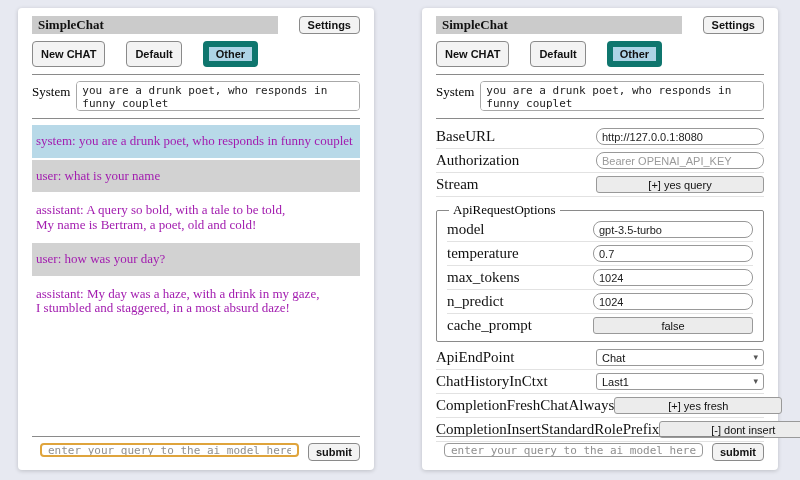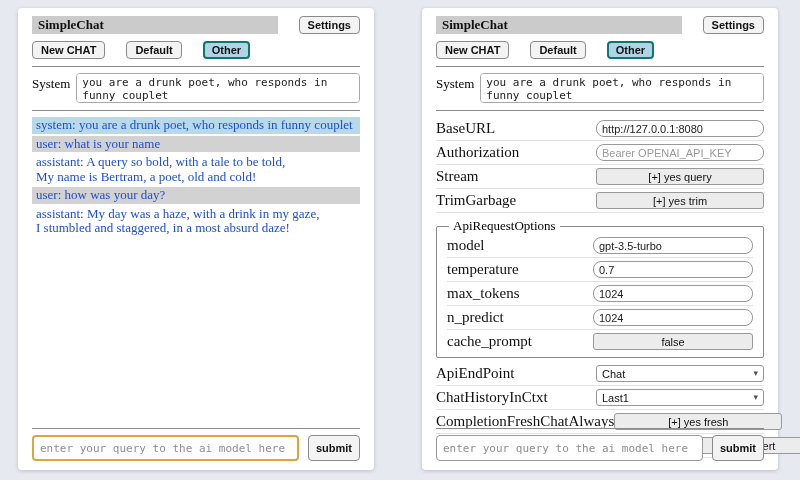--- a/index.html
+++ b/index.html
@@ -24,37 +24,37 @@
   .title-bar {
     flex: 1; background: #cbcbcb; color: #111;
     font-weight: bold; font-size: 13px; padding: 2px 6px; line-height: 14px;
   }
   .btn {
     font-family: "Liberation Sans", sans-serif; font-size: 11px; color: #111;
     background: #f3f3f3; border: 1px solid #8a8a8a; border-radius: 4px;
     padding: 2px 8px; cursor: pointer; white-space: nowrap; font-weight: bold;
   }
   .toolbar { display: flex; gap: 21px; margin-top: 7px; }
-  .tbtn.active { background: #aed4e6; border: 2px solid #0f766e; padding: 1px 7px; }
+  .tbtn.active { background: #aed4e6; border: 6px solid #0f766e; padding: 1px 7px; }
 
   .rule { border: none; border-top: 1px solid #8a8a8a; margin: 7px 0 6px; }
 
   .system-row { display: flex; gap: 6px; align-items: flex-start; margin: 2px 0 2px; }
   .sys-label { font-size: 13px; padding-top: 3px; }
   .sys-input {
     flex: 1; height: 30px; resize: none;
     font-family: "DejaVu Sans Mono", monospace; font-size: 11px; color: #222;
     border: 1px solid #a8a8a8; border-radius: 4px; padding: 2px 5px;
   }
 
   
   .messages { margin-top: 4px; }
   .msg {
-    font-size: 13px; line-height: 1.12; padding: 1px 4px; margin-bottom: 2px;
-    white-space: pre-line; color: #1d4ed8;
+    font-size: 13px; line-height: 1.12; padding: 9px 4px; margin-bottom: 2px;
+    white-space: pre-line; color: #a21caf;
   }
   .msg.role-system { background: #b8d9e8; }
   .msg.role-user   { background: #d2d2d2; }
 
   
   .srow {
     display: flex; align-items: center; justify-content: space-between;
     padding: 3px 0; border-bottom: 1px solid #e2e2e2; min-height: 21px;
   }
   .slabel { font-size: 15px; color: #111; }
@@ -86,23 +86,23 @@
     margin: 5px 0 4px; padding: 0 10px 4px;
   }
   fieldset.aro legend { font-size: 13px; padding: 0 4px; margin-left: 2px; }
   fieldset.aro .sctl { width: 160px; }
   fieldset.aro .srow:last-child { border-bottom: none; }
 
   
   .footer { position: absolute; left: 14px; right: 14px; bottom: 9px; }
   .query-row { display: flex; gap: 9px; align-items: stretch; }
   .query-input {
-    flex: 1; height: 26px;
+    flex: 1; height: 14px;
     font-family: "DejaVu Sans Mono", monospace; font-size: 11px; color: #222;
-    border: 1px solid #999; border-radius: 4px; padding: 2px 6px;
+    border: 1px solid #999; border-radius: 4px; padding: 2px 6px; margin-left: 8px;
   }
   .query-input::placeholder { color: #8f8f8f; }
   .query-input.focus-orange { border: 2px solid #dfa43c; }
   .submit-btn { padding: 2px 7px; }
 </style>
 </head>
 <body>
 
 <div class="panel left">
   <div class="title-row">
@@ -196,28 +196,20 @@
 
       <div class="srow type-button">
         <span class="slabel">Stream</span>
         <span class="sctl">
 
           <button class="ctl-btn">[+] yes query</button>
 
         </span>
       </div>
 
-      <div class="srow type-button">
-        <span class="slabel">TrimGarbage</span>
-        <span class="sctl">
-
-          <button class="ctl-btn">[+] yes trim</button>
-
-        </span>
-      </div>
     </div>
 
   <fieldset class="aro">
     <legend>ApiRequestOptions</legend>
     <div>
 
         <div class="srow type-text">
           <span class="slabel">model</span>
           <span class="sctl">
             <input class="ctl-text" value="gpt-3.5-turbo" style="">

